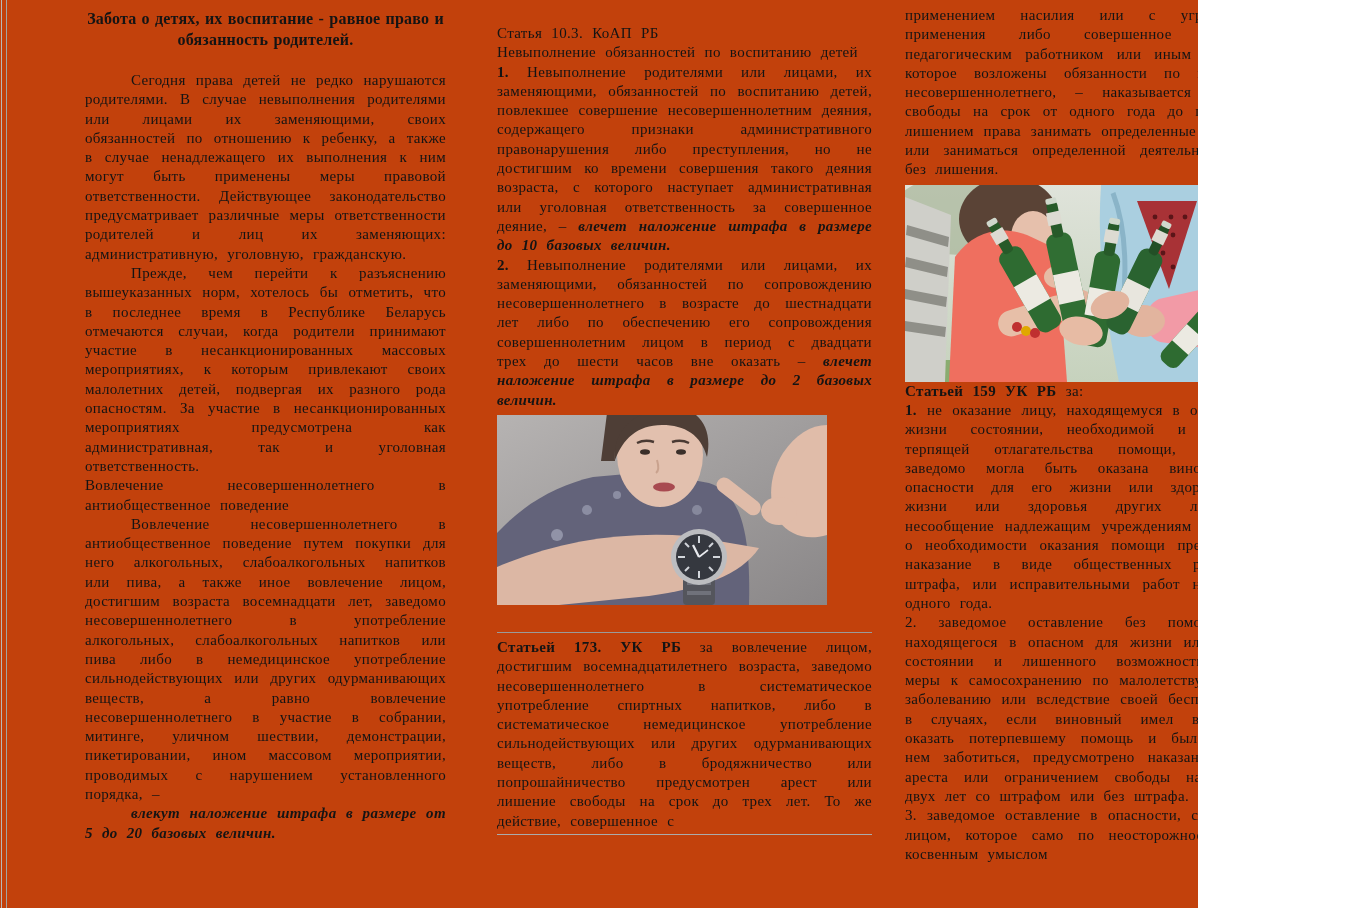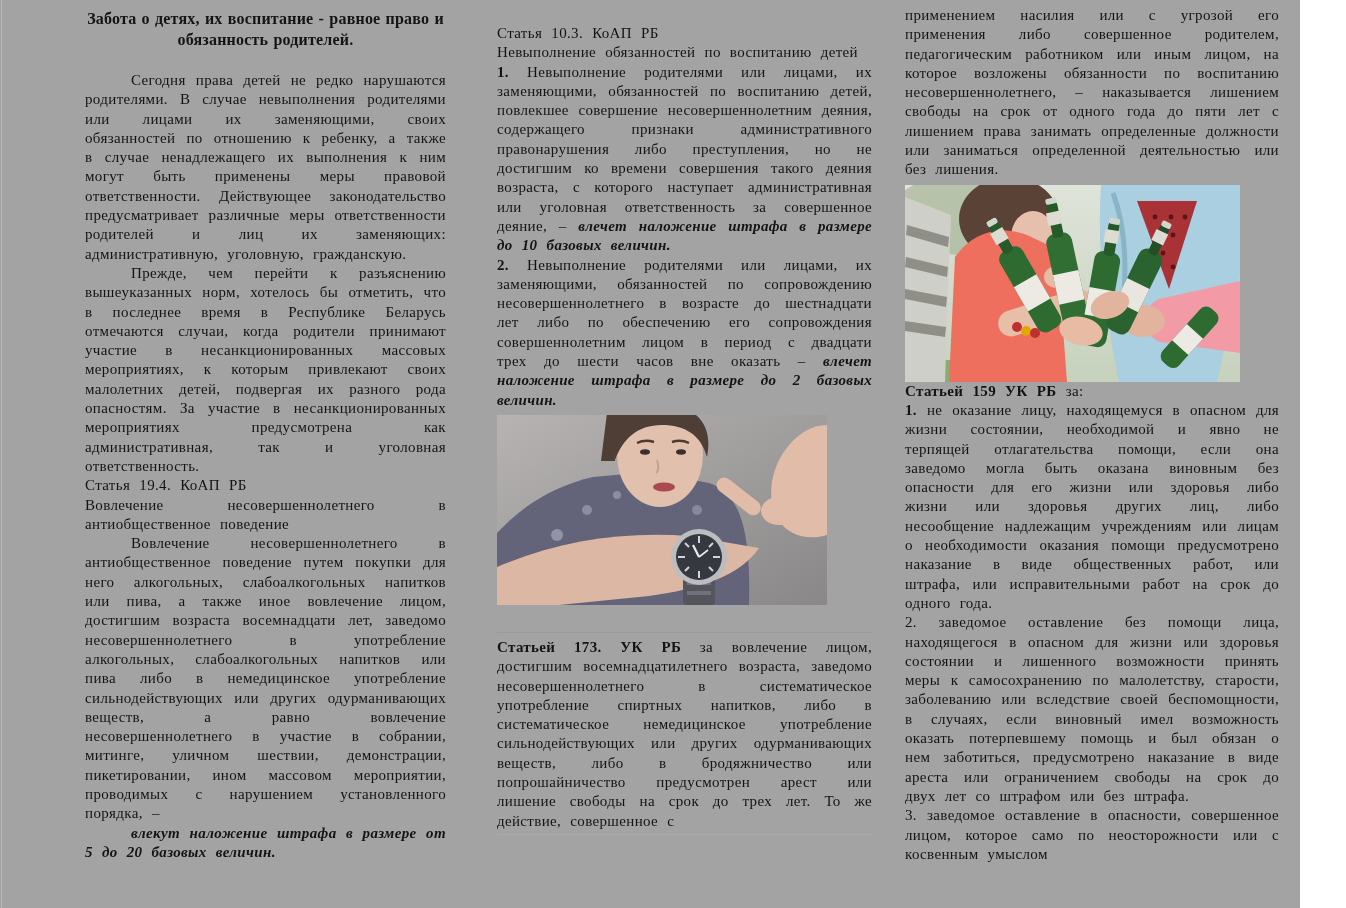--- a/index.html
+++ b/index.html
@@ -4,22 +4,22 @@
 <style>
   html, body { margin: 0; padding: 0; }
   body {
     width: 1346px; height: 908px;
     background: #ffffff;
     font-family: "Liberation Serif", serif;
     color: #141414;
   }
   #page {
     position: relative;
-    width: 1300px; height: 908px;
-    background: #a3a3a3;
+    width: 1198px; height: 908px;
+    background: #c2410c;
     overflow: hidden;
   }
   .edge-line { position: absolute; top: 0; bottom: 0; width: 1px; background: #b9b9b9; }
   .edge-line.l1 { left: 1px; }
   .edge-line.l2 { left: 6px; background: #a3a3a3; }
 
   .col {
     position: absolute;
     text-align: justify;
     font-size: 15px;
@@ -63,21 +63,20 @@
 <body>
 
 <div id="page">
   <div class="edge-line l1"></div>
   <div class="edge-line l2"></div>
 
   <div id="col1" class="col">
     <p class="doc-title">Забота о детях, их воспитание - равное право и обязанность родителей.</p>
     <p class="ind">Сегодня права детей не редко нарушаются родителями.  В случае невыполнения родителями или лицами их заменяющими, своих обязанностей по отношению к ребенку, а также в случае ненадлежащего их выполнения к ним могут быть применены меры правовой ответственности. Действующее законодательство предусматривает различные меры ответственности родителей и лиц их заменяющих: административную, уголовную, гражданскую.</p>
     <p class="ind">Прежде, чем перейти к разъяснению вышеуказанных норм, хотелось бы отметить, что в последнее время в Республике Беларусь отмечаются случаи, когда родители принимают участие в несанкционированных массовых мероприятиях, к которым привлекают своих малолетних детей, подвергая их разного рода опасностям. За участие в несанкционированных мероприятиях предусмотрена как административная, так и уголовная ответственность.</p>
-    <p class="head">Статья  19.4. КоАП РБ</p>
     <p class="head">Вовлечение несовершеннолетнего в антиобщественное поведение</p>
     <p class="ind">Вовлечение несовершеннолетнего в антиобщественное поведение путем покупки для него алкогольных, слабоалкогольных напитков или пива, а также иное вовлечение лицом, достигшим возраста восемнадцати лет, заведомо несовершеннолетнего в употребление алкогольных, слабоалкогольных напитков или пива либо в немедицинское употребление сильнодействующих или других одурманивающих веществ, а равно вовлечение несовершеннолетнего в участие в собрании, митинге, уличном шествии, демонстрации, пикетировании, ином массовом мероприятии, проводимых с нарушением установленного порядка, –</p>
     <p class="ind bi">влекут наложение штрафа в размере от 5 до 20 базовых величин.</p>
   </div>
 
   <div id="col2" class="col">
     <p class="head">Статья 10.3. КоАП РБ</p>
     <p class="head">Невыполнение обязанностей по воспитанию детей</p>
     <p><span class="b">1.</span><span> Невыполнение родителями или лицами, их заменяющими, обязанностей по воспитанию детей, повлекшее совершение несовершеннолетним деяния, содержащего признаки административного правонарушения либо преступления, но не достигшим ко времени совершения такого деяния возраста, с которого наступает административная или уголовная ответственность за совершенное деяние, – </span><span class="bi">влечет наложение штрафа в размере до 10  базовых величин.</span></p>
     <p><span class="b">2.</span><span> Невыполнение родителями или лицами, их заменяющими, обязанностей по сопровождению несовершеннолетнего в возрасте до шестнадцати лет либо по обеспечению его сопровождения совершеннолетним лицом в период с двадцати трех до шести часов вне оказать – </span><span class="bi">влечет наложение штрафа в размере до 2 базовых величин.</span></p>

